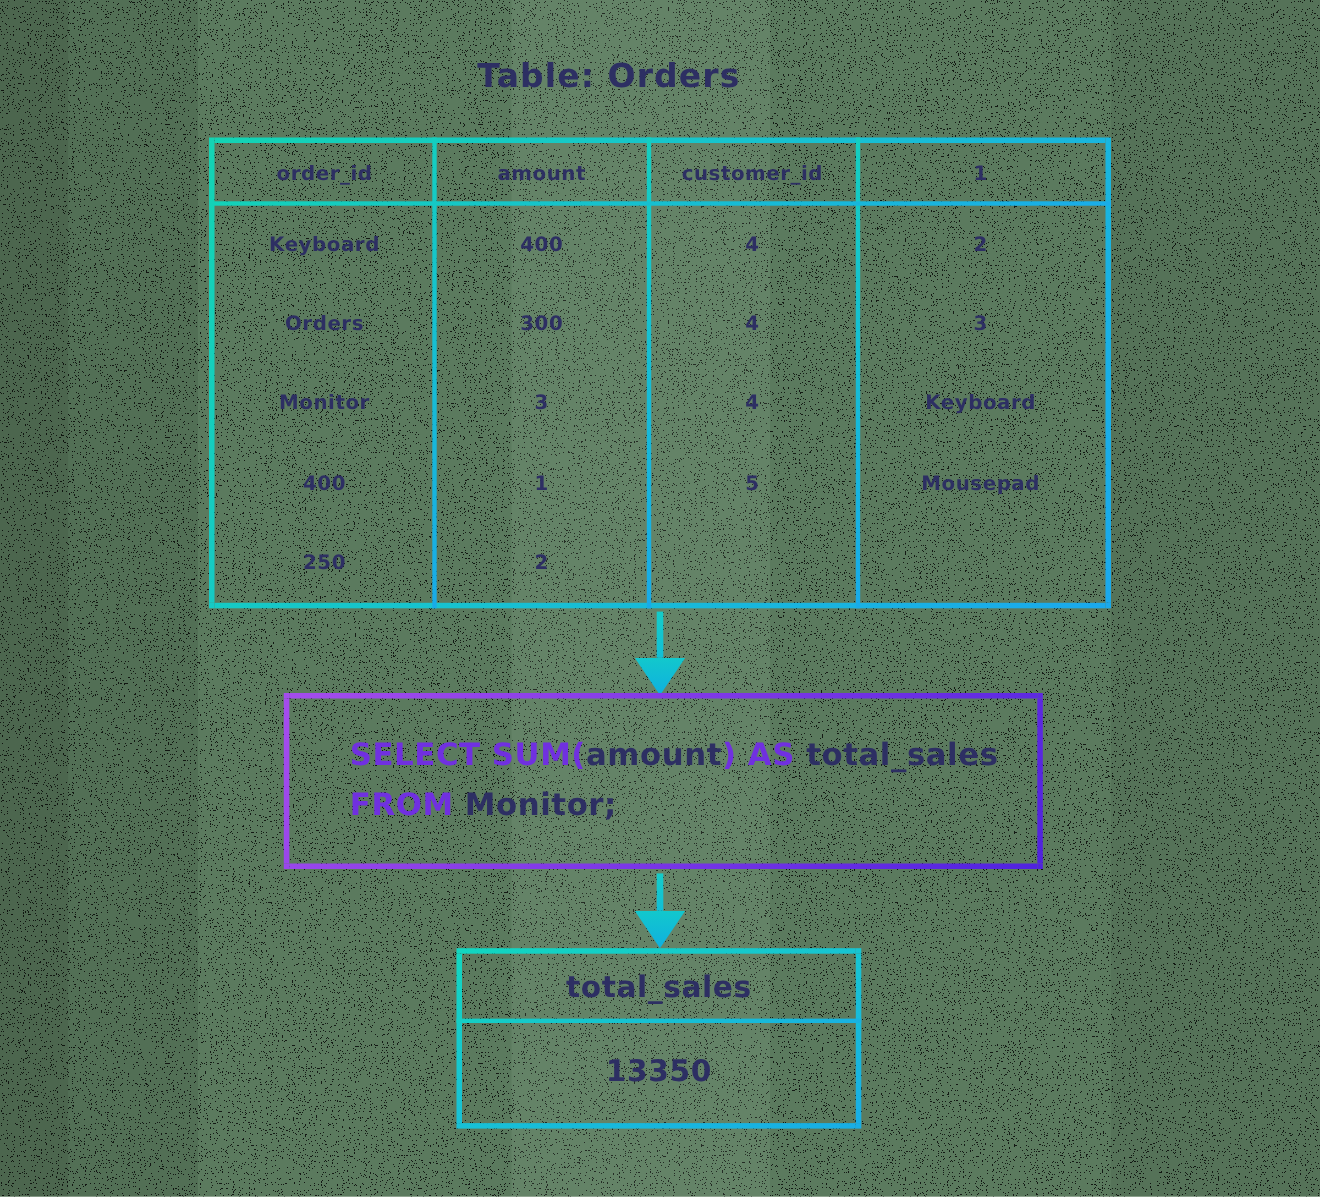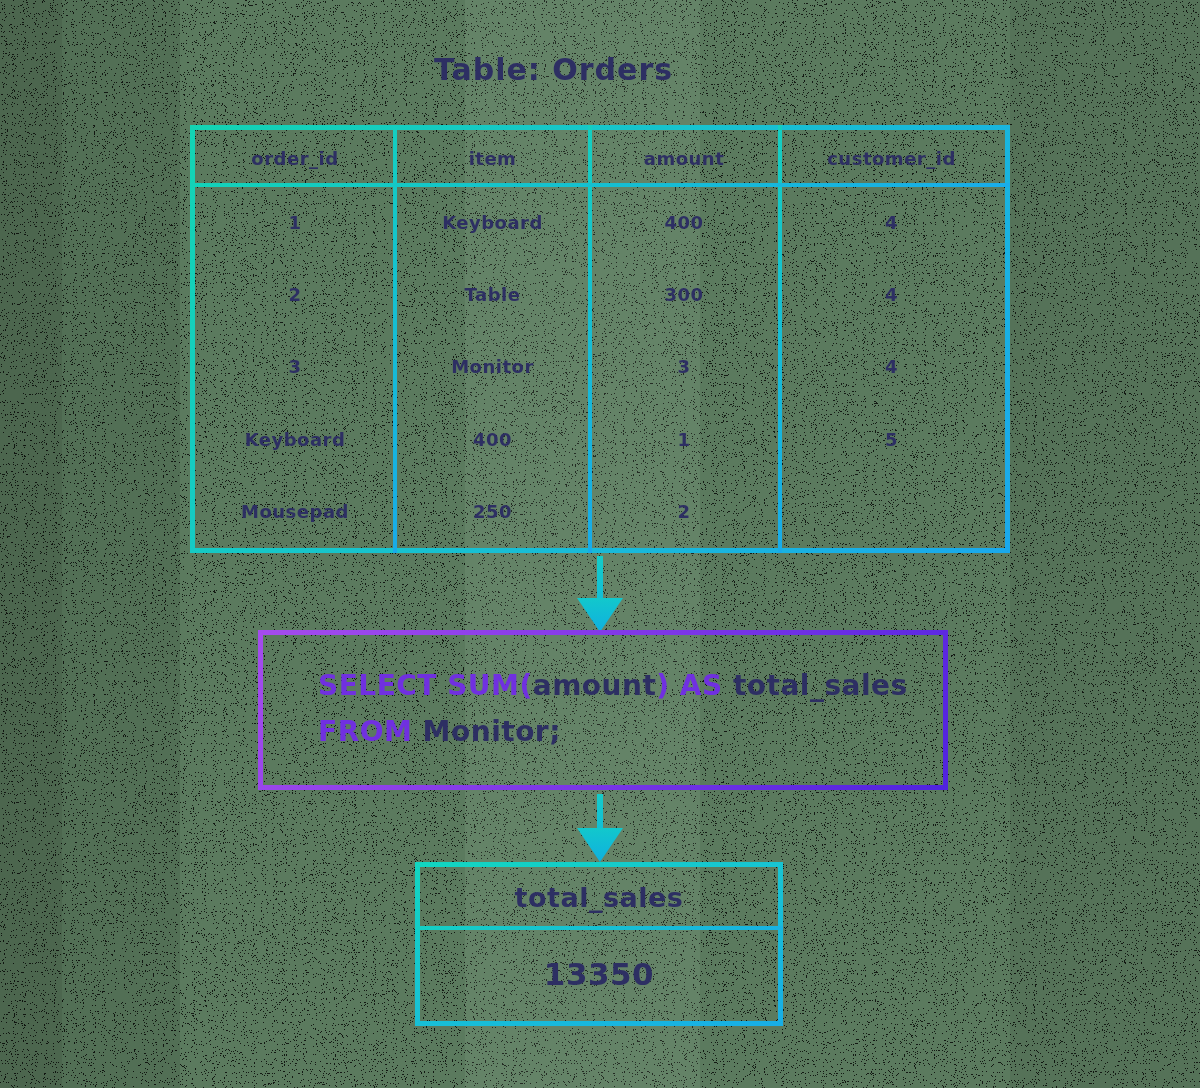--- a/index.html
+++ b/index.html
@@ -69,21 +69,21 @@
     position:absolute;left:415px;top:862px;width:368px;height:164px;
     box-sizing:border-box;border:5px solid;
     border-image:linear-gradient(160deg,#12d6c0 0%,#17c4d2 45%,#18aee6 100%) 1;
     display:flex;flex-direction:column;
   }
   .rhead{height:60px;display:flex;align-items:center;justify-content:center;
     font-size:27px;letter-spacing:0.5px;color:#2d2f63;}
   .rdiv{position:absolute;left:415px;top:926px;width:368px;height:4px;
     background:linear-gradient(90deg,#14cfc4,#18b2e2);}
   .rval{flex:1;display:flex;align-items:center;justify-content:center;
-    font-size:31px;letter-spacing:0.5px;color:#2d2f63;text-align:center;}
+    font-size:27px;letter-spacing:0.5px;color:#2d2f63;text-align:center;}
 </style>
 </head>
 <body>
 
 <div class="stage">
 
   <svg class="noise-layer" width="1200" height="1088" xmlns="http://www.w3.org/2000/svg">
     <filter id="speckle" x="0" y="0" width="100%" height="100%">
       <feTurbulence type="fractalNoise" baseFrequency="0.9" numOctaves="2" seed="7" stitchTiles="stitch" result="t"></feTurbulence>
       <feColorMatrix in="t" type="matrix" values="0 0 0 0 0  0 0 0 0 0  0 0 0 0 0  0.33 0.33 0.33 0 0" result="g"></feColorMatrix>
@@ -95,31 +95,30 @@
   </svg>
   <div class="band band-left-dark"></div>
   <div class="band band-left"></div>
   <div class="band band-light"></div>
   <div class="band band-right"></div>
 
   <div class="page-title">Table: Orders</div>
 
   <div class="otable">
     <div class="ocell">order_id</div>
-    <div class="ocell">item</div>
     <div class="ocell">amount</div>
     <div class="ocell">customer_id</div>
 
     <div class="ocell">1</div>
     <div class="ocell">Keyboard</div>
     <div class="ocell">400</div>
     <div class="ocell">4</div>
 
     <div class="ocell">2</div>
-    <div class="ocell">Table</div>
+    <div class="ocell">Orders</div>
     <div class="ocell">300</div>
     <div class="ocell">4</div>
 
     <div class="ocell">3</div>
     <div class="ocell">Monitor</div>
     <div class="ocell">3</div>
 
     <div class="ocell">4</div>
     <div class="ocell">Keyboard</div>
     <div class="ocell">400</div>

